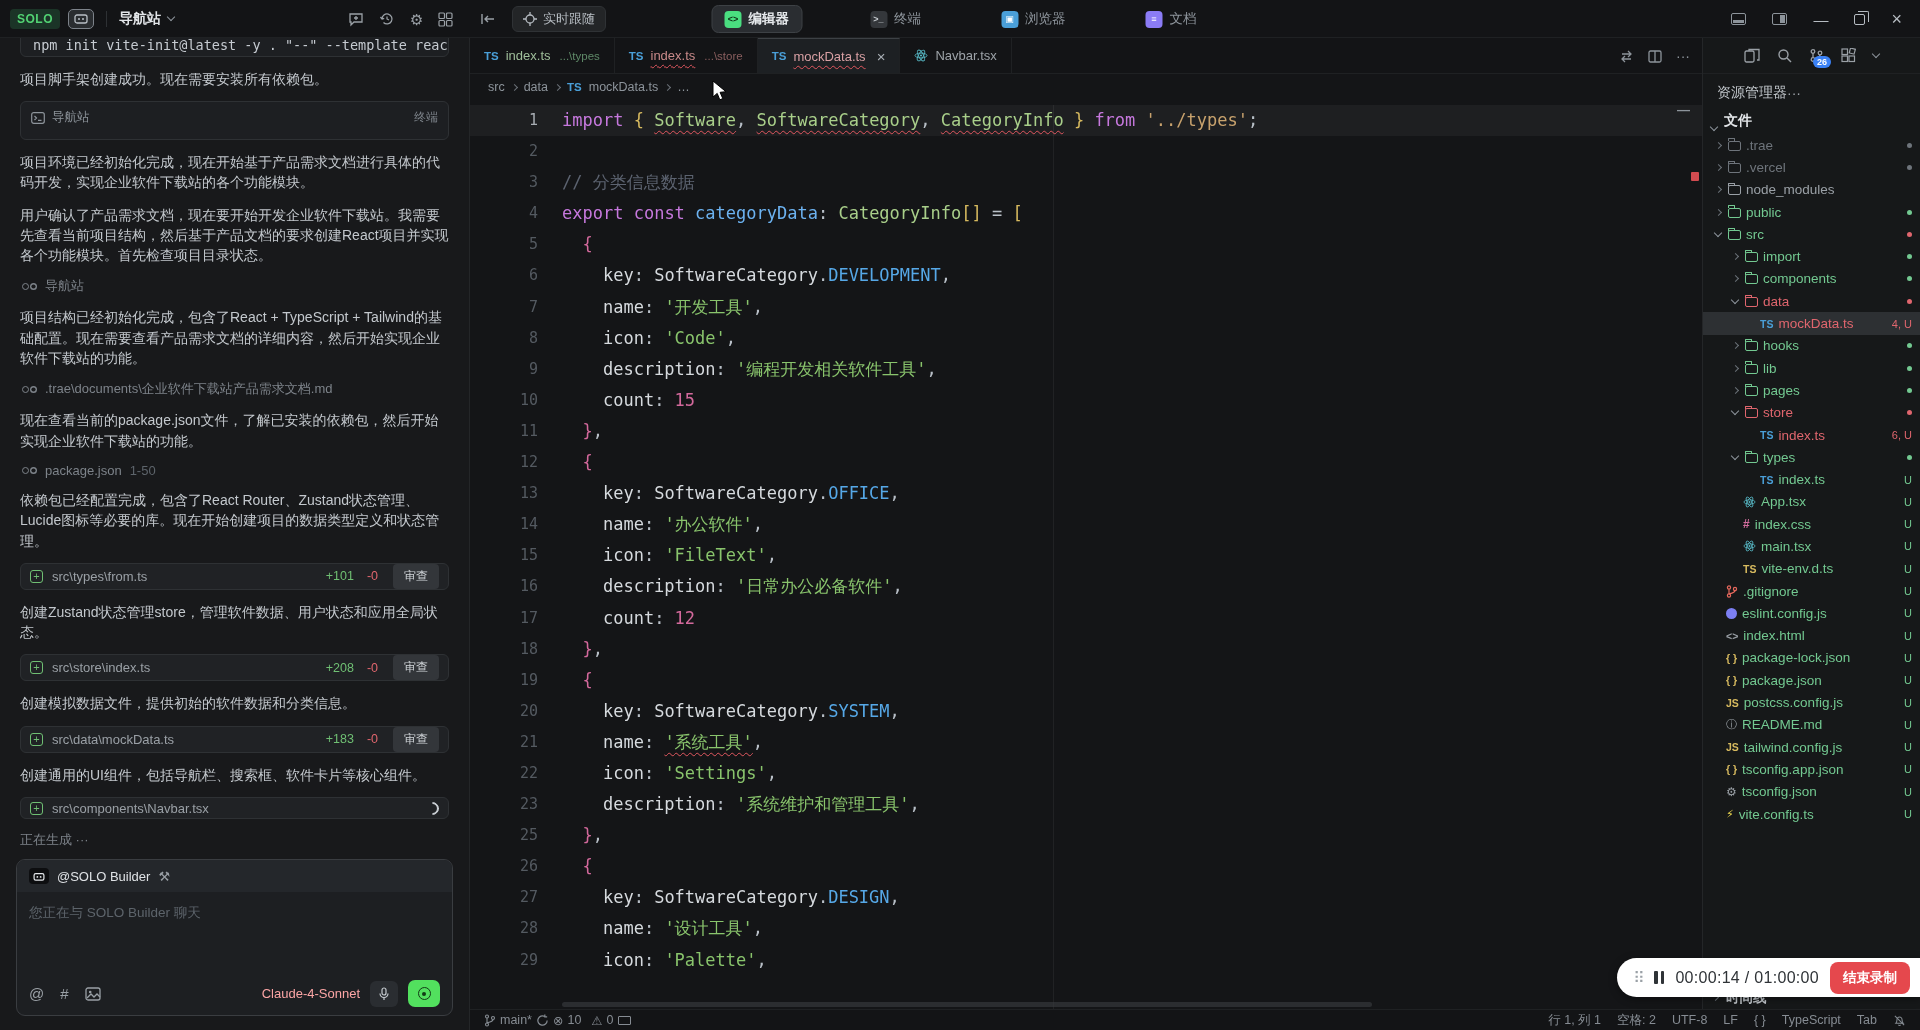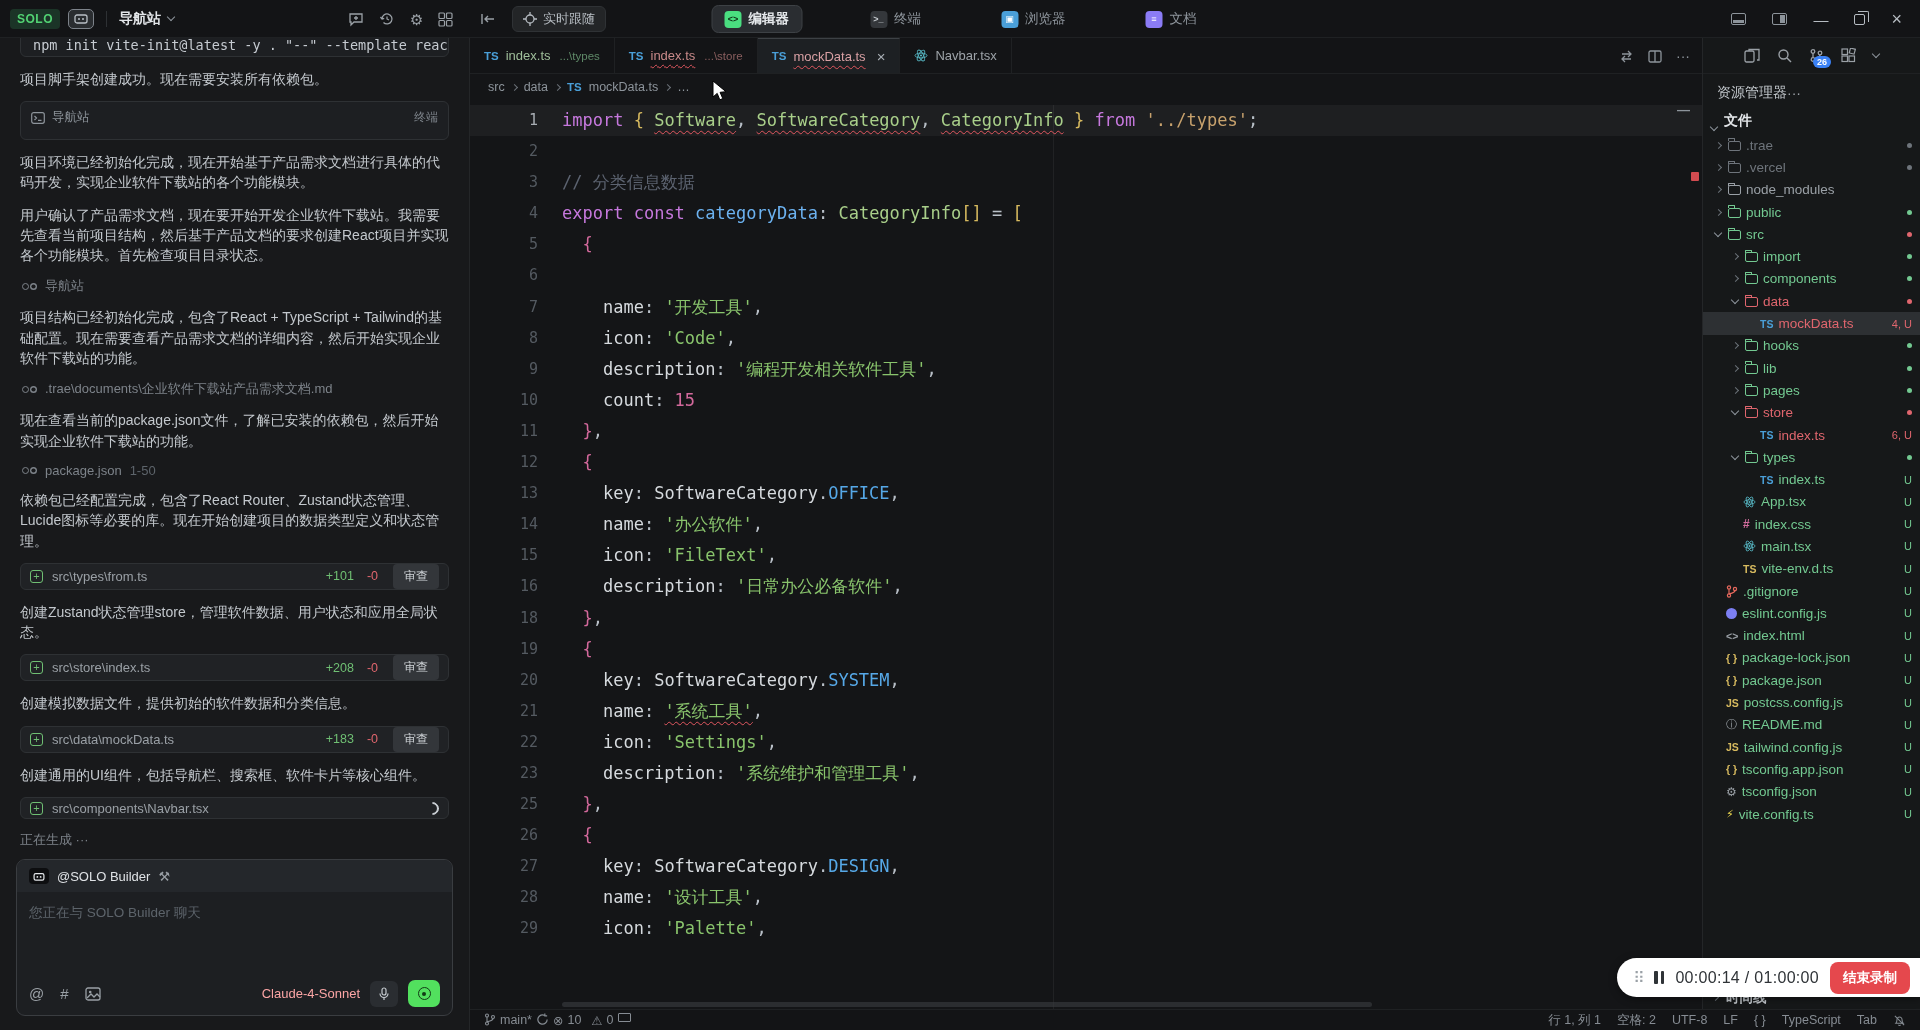--- a/index.html
+++ b/index.html
@@ -114,21 +114,21 @@
   .ico-folder::before{content:"";position:absolute;top:-3.2px;left:-1.2px;width:5px;height:2px;border:1.2px solid currentColor;border-bottom:none;border-radius:1px 1px 0 0}
   .ico-txt{font-weight:bold;font-size:10.5px;flex:none}
   .tlabel{white-space:nowrap;overflow:hidden;flex:1}
   .tbadge{font-size:11px;flex:none}
   .tdot{width:5px;height:5px;border-radius:50%;flex:none;margin-left:4px}
   .c-dim{color:#6e747b}.c-dim2{color:#9aa0a6}.c-green{color:#73c991}.c-red{color:#e0666e}
   .timeline-row{height:24px;display:flex;align-items:center;gap:8px;padding-left:10px;font-weight:bold;font-size:13.5px;color:#c3c8cd;border-top:1px solid #1f2123}
 
   
   .statusbar{height:21px;background:#131416;border-top:1px solid #1f2123;display:flex;align-items:center;font-size:12.5px;color:#868c93;padding:0 14px}
-  .sb-left{display:flex;align-items:flex-start;gap:4px}
+  .sb-left{display:flex;align-items:center;gap:4px}
   .sb-right{margin-left:auto;display:flex;align-items:center;gap:16px}
   .sb-item{display:flex;align-items:center;gap:4px}
   .screen-ico{width:13px;height:9px;border:1.2px solid #868c93;border-radius:1px}
 
   
   .recorder{position:absolute;right:0;bottom:33px;height:39px;background:#fff;border-radius:20px 0 0 20px;display:flex;align-items:center;gap:11px;padding:0 10px 0 16px;box-shadow:0 2px 8px rgba(0,0,0,.4);z-index:30}
   .drag-dots{color:#9aa0a6;font-size:15px;letter-spacing:-1px}
   .pause-ico{display:flex;gap:3px}
   .pause-ico span{width:3.5px;height:13px;background:#2f3337;border-radius:1px}
   .rec-time{color:#2f3337;font-size:16px;font-weight:500;letter-spacing:.3px}
@@ -384,31 +384,32 @@
           <span>mockData.ts</span>
             <span class="cr"></span>
           <span>…</span>
         </div>
         <div class="code-area" id="codearea">
             <div class="code-line current"><span class="ln">1</span><span class="lc"><span class="t-kw">import</span><span class="t-fg"> </span><span class="t-yb">{</span><span class="t-fg"> </span><span class="t-tysq sq">Software</span><span class="t-fg">, </span><span class="t-tysq sq">SoftwareCategory</span><span class="t-fg">, </span><span class="t-tysq sq">CategoryInfo</span><span class="t-fg"> </span><span class="t-yb">}</span><span class="t-fg"> </span><span class="t-kw">from</span><span class="t-fg"> </span><span class="t-path">'../types'</span><span class="t-fg">;</span></span></div>
             <div class="code-line"><span class="ln">2</span><span class="lc"></span></div>
             <div class="code-line"><span class="ln">3</span><span class="lc"><span class="t-com">// 分类信息数据</span></span></div>
             <div class="code-line"><span class="ln">4</span><span class="lc"><span class="t-kw">export</span><span class="t-fg"> </span><span class="t-kw">const</span><span class="t-fg"> </span><span class="t-var">categoryData</span><span class="t-fg">: </span><span class="t-ty">CategoryInfo</span><span class="t-yb">[]</span><span class="t-fg"> = </span><span class="t-yb">[</span></span></div>
             <div class="code-line"><span class="ln">5</span><span class="lc"><span class="t-fg">  </span><span class="t-brace">{</span></span></div>
-            <div class="code-line"><span class="ln">6</span></div>
+            <div class="code-line"><span class="ln">6</span><span class="lc"><span class="t-prop">    key</span><span class="t-fg">: </span><span class="t-ident">SoftwareCategory</span><span class="t-fg">.</span><span class="t-member">DEVELOPMENT</span><span class="t-fg">,</span></span></div>
             <div class="code-line"><span class="ln">7</span><span class="lc"><span class="t-prop">    name</span><span class="t-fg">: </span><span class="t-str">'开发工具'</span><span class="t-fg">,</span></span></div>
             <div class="code-line"><span class="ln">8</span><span class="lc"><span class="t-prop">    icon</span><span class="t-fg">: </span><span class="t-str">'Code'</span><span class="t-fg">,</span></span></div>
             <div class="code-line"><span class="ln">9</span><span class="lc"><span class="t-prop">    description</span><span class="t-fg">: </span><span class="t-str">'编程开发相关软件工具'</span><span class="t-fg">,</span></span></div>
             <div class="code-line"><span class="ln">10</span><span class="lc"><span class="t-prop">    count</span><span class="t-fg">: </span><span class="t-num">15</span></span></div>
             <div class="code-line"><span class="ln">11</span><span class="lc"><span class="t-fg">  </span><span class="t-brace">}</span><span class="t-fg">,</span></span></div>
             <div class="code-line"><span class="ln">12</span><span class="lc"><span class="t-fg">  </span><span class="t-brace">{</span></span></div>
             <div class="code-line"><span class="ln">13</span><span class="lc"><span class="t-prop">    key</span><span class="t-fg">: </span><span class="t-ident">SoftwareCategory</span><span class="t-fg">.</span><span class="t-member">OFFICE</span><span class="t-fg">,</span></span></div>
             <div class="code-line"><span class="ln">14</span><span class="lc"><span class="t-prop">    name</span><span class="t-fg">: </span><span class="t-str">'办公软件'</span><span class="t-fg">,</span></span></div>
             <div class="code-line"><span class="ln">15</span><span class="lc"><span class="t-prop">    icon</span><span class="t-fg">: </span><span class="t-str">'FileText'</span><span class="t-fg">,</span></span></div>
             <div class="code-line"><span class="ln">16</span><span class="lc"><span class="t-prop">    description</span><span class="t-fg">: </span><span class="t-str">'日常办公必备软件'</span><span class="t-fg">,</span></span></div>
+            <div class="code-line"><span class="ln">17</span><span class="lc"><span class="t-prop">    count</span><span class="t-fg">: </span><span class="t-num">12</span></span></div>
             <div class="code-line"><span class="ln">18</span><span class="lc"><span class="t-fg">  </span><span class="t-brace">}</span><span class="t-fg">,</span></span></div>
             <div class="code-line"><span class="ln">19</span><span class="lc"><span class="t-fg">  </span><span class="t-brace">{</span></span></div>
             <div class="code-line"><span class="ln">20</span><span class="lc"><span class="t-prop">    key</span><span class="t-fg">: </span><span class="t-ident">SoftwareCategory</span><span class="t-fg">.</span><span class="t-member">SYSTEM</span><span class="t-fg">,</span></span></div>
             <div class="code-line"><span class="ln">21</span><span class="lc"><span class="t-prop">    name</span><span class="t-fg">: </span><span class="t-strsq sq">'系统工具'</span><span class="t-fg">,</span></span></div>
             <div class="code-line"><span class="ln">22</span><span class="lc"><span class="t-prop">    icon</span><span class="t-fg">: </span><span class="t-str">'Settings'</span><span class="t-fg">,</span></span></div>
             <div class="code-line"><span class="ln">23</span><span class="lc"><span class="t-prop">    description</span><span class="t-fg">: </span><span class="t-str">'系统维护和管理工具'</span><span class="t-fg">,</span></span></div>
             <div class="code-line"><span class="ln">25</span><span class="lc"><span class="t-fg">  </span><span class="t-brace">}</span><span class="t-fg">,</span></span></div>
             <div class="code-line"><span class="ln">26</span><span class="lc"><span class="t-fg">  </span><span class="t-brace">{</span></span></div>
             <div class="code-line"><span class="ln">27</span><span class="lc"><span class="t-prop">    key</span><span class="t-fg">: </span><span class="t-ident">SoftwareCategory</span><span class="t-fg">.</span><span class="t-member">DESIGN</span><span class="t-fg">,</span></span></div>
             <div class="code-line"><span class="ln">28</span><span class="lc"><span class="t-prop">    name</span><span class="t-fg">: </span><span class="t-str">'设计工具'</span><span class="t-fg">,</span></span></div>

